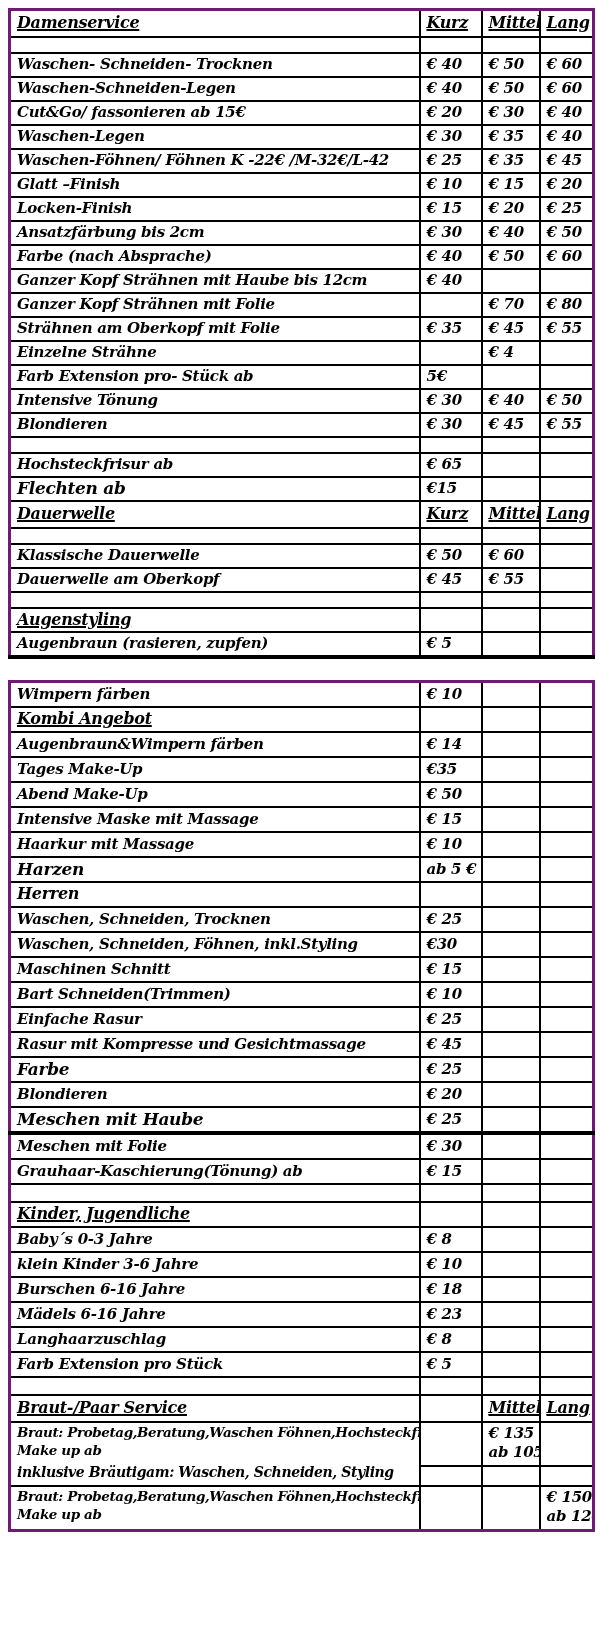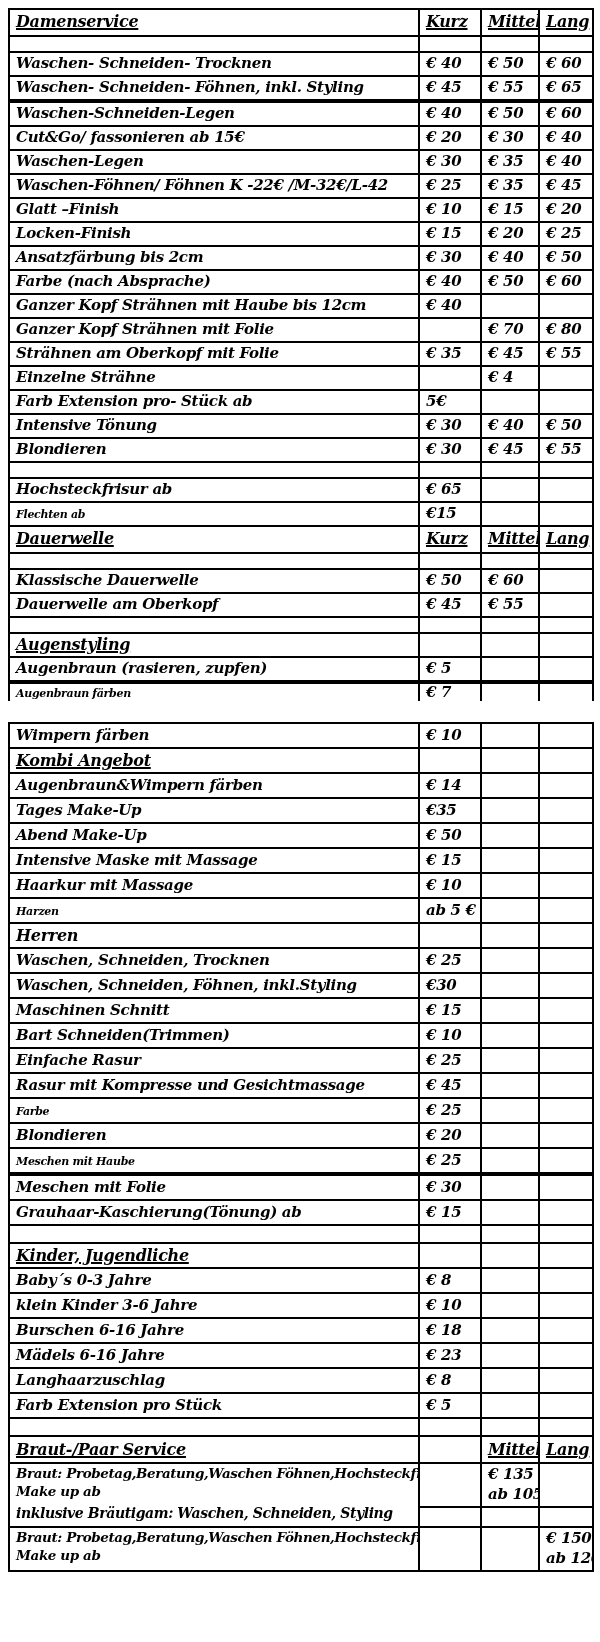--- a/index.html
+++ b/index.html
@@ -4,21 +4,21 @@
 <style>
   html,body{margin:0;padding:0;}
   body{
     width:600px;height:1642px;background:#ffffff;overflow:hidden;
     font-family:"DejaVu Serif", serif;
     font-style:italic;font-weight:bold;color:#000;
   }
   .sheet{padding:8px 8px 0 8px;}
   table{
     border-collapse:collapse;table-layout:fixed;width:584px;
-    border:1px solid #701a75;
+    border:3px solid #701a75;
     padding-left:12px;
   }
   #t1{border-bottom:none;}
   td{
     border:2px solid #000;
     padding:0 4px 0 6px;
     vertical-align:middle;
     overflow:hidden;white-space:nowrap;
     font-size:15px;line-height:1.15;letter-spacing:-0.3px;
   }
@@ -33,21 +33,21 @@
   #t2 tr.section td, #t2 tr.section-plain td{height:23px;}
   #t2 tr.head2 td{height:25px;text-decoration:underline;}
   #t2 tr.tall td{height:40px;vertical-align:top;padding-top:2px;}
   #t2 tr.short td{height:18px;}
   
   tr.thick td{border-bottom-width:4px;}
   
   .u{text-decoration:underline;text-decoration-thickness:2px;font-size:16px;}
   .sp{font-size:16px;}
   .b{font-weight:bold;}
-  tr.small td:first-child span{font-size:11px;}
+  tr.small td:first-child span{font-size:17px;}
   #t2 tr.tall td:first-child{font-size:13.5px;letter-spacing:-0.4px;}
   #t2 tr.tall td div{margin-bottom:2px;}
   #t2 tr.tall td:first-child div.b{margin-top:6px;font-size:14px;}
   .gap{height:21px;}
 </style>
 </head>
 <body>
 
 <div class="sheet">
 
@@ -70,26 +70,20 @@
           <td class="price"></td>
           <td class="price"></td>
           <td class="price"></td>
         </tr>
         <tr class="item">
           <td class="name"><span>Waschen- Schneiden- Trocknen</span></td>
           <td class="price"><span>€ 40</span></td>
           <td class="price"><span>€ 50</span></td>
           <td class="price"><span>€ 60</span></td>
         </tr>
-        <tr class="item thick">
-          <td class="name"><span>Waschen- Schneiden- Föhnen, inkl. Styling</span></td>
-          <td class="price"><span>€ 45</span></td>
-          <td class="price"><span>€ 55</span></td>
-          <td class="price"><span>€ 65</span></td>
-        </tr>
         <tr class="item">
           <td class="name"><span>Waschen-Schneiden-Legen</span></td>
           <td class="price"><span>€ 40</span></td>
           <td class="price"><span>€ 50</span></td>
           <td class="price"><span>€ 60</span></td>
         </tr>
         <tr class="item">
           <td class="name"><span>Cut&amp;Go/ fassonieren ab 15€</span></td>
           <td class="price"><span>€ 20</span></td>
           <td class="price"><span>€ 30</span></td>
@@ -223,26 +217,20 @@
         </tr>
         <tr class="section">
           <td class="name"><span class="u">Augenstyling</span></td>
           <td class="price"></td>
           <td class="price"></td>
           <td class="price"></td>
         </tr>
         <tr class="item thick">
           <td class="name"><span>Augenbraun (rasieren, zupfen)</span></td>
           <td class="price"><span>€ 5</span></td>
-          <td class="price"></td>
-          <td class="price"></td>
-        </tr>
-        <tr class="cut small">
-          <td class="name"><span>Augenbraun färben</span></td>
-          <td class="price"><span>€ 7</span></td>
           <td class="price"></td>
           <td class="price"></td>
         </tr>
       </tbody>
   </table>
 
   <div class="gap"></div>
 
   <table id="t2">
     <colgroup>

